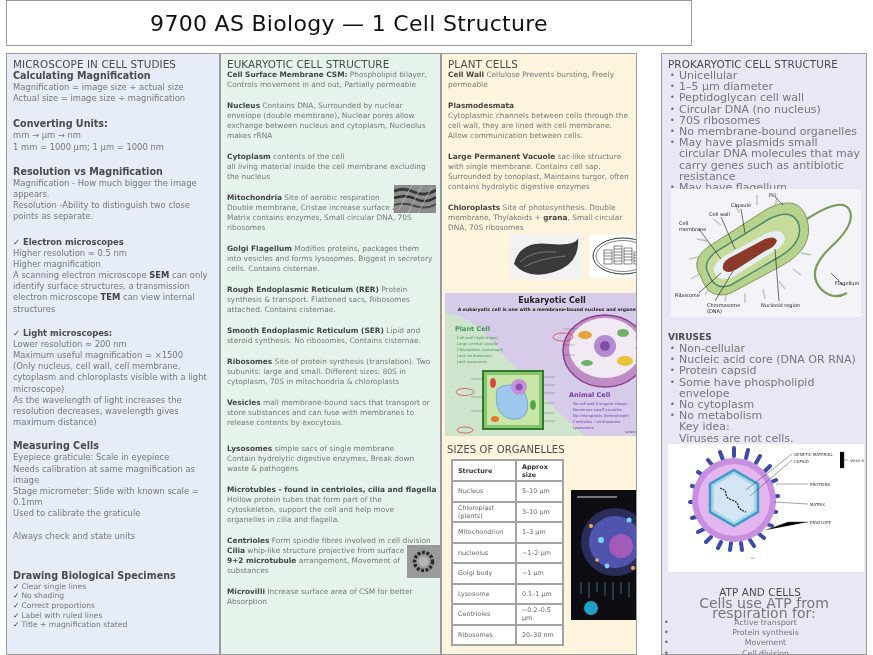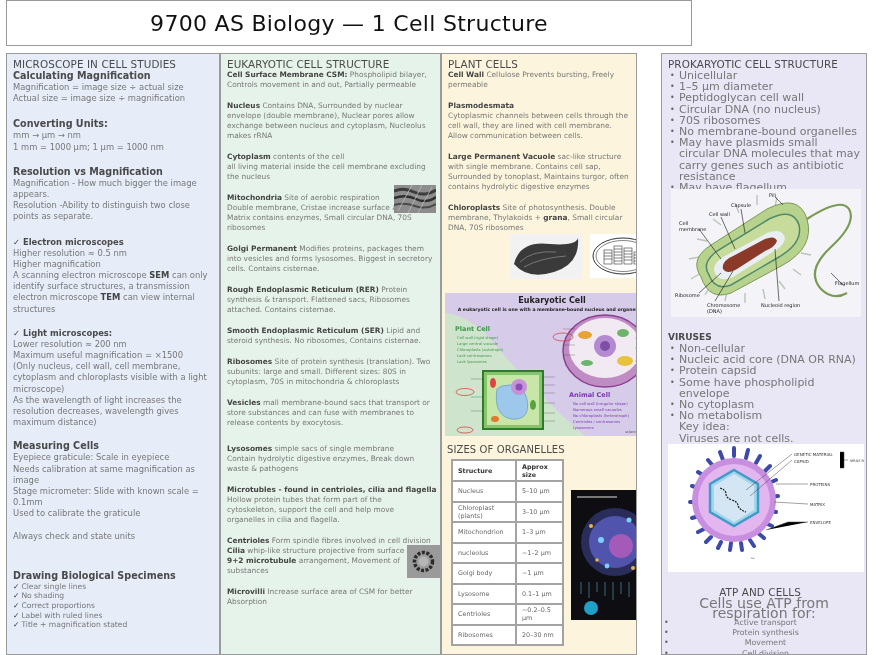--- a/index.html
+++ b/index.html
@@ -93,21 +93,21 @@
 <div class="col c2">
   <div class="h-main" style="margin-top:1px;">EUKARYOTIC CELL STRUCTURE</div>
   <div class="t7"><b>Cell Surface Membrane CSM:</b><span> Phospholipid bilayer, Controls movement in and out, Partially permeable</span></div>
   <div class="gap"></div>
   <div class="t7"><b>Nucleus</b><span> Contains DNA, Surrounded by nuclear envelope (double membrane), Nuclear pores allow exchange between nucleus and cytoplasm,  Nucleolus makes rRNA</span></div>
   <div class="gap"></div>
   <div class="t7"><b>Cytoplasm</b><span> contents of the cell</span><br><span>all living material inside the cell membrane excluding the nucleus</span></div>
   <div class="gap"></div>
   <div class="t7" style="position:relative;"><b>Mitochondria</b><span> Site of aerobic respiration</span><br><span>Double membrane, Cristae increase surface area, Matrix contains enzymes, Small circular DNA, 70S ribosomes</span></div>
   <div class="gap"></div>
-  <div class="t7"><b>Golgi Permanent</b><span> Modifies proteins, packages them into vesicles and forms lysosomes. Biggest in secretory cells. Contains cisternae.</span></div>
+  <div class="t7"><b>Golgi Flagellum</b><span> Modifies proteins, packages them into vesicles and forms lysosomes. Biggest in secretory cells. Contains cisternae.</span></div>
   <div class="gap"></div>
   <div class="t7"><b>Rough Endoplasmic Reticulum (RER)</b><span> Protein synthesis &amp; transport. Flattened sacs,  Ribosomes attached. Contains cisternae.</span></div>
   <div class="gap"></div>
   <div class="t7"><b>Smooth Endoplasmic Reticulum (SER)</b><span> Lipid and steroid synthesis. No ribosomes, Contains cisternae.</span></div>
   <div class="gap"></div>
   <div class="t7"><b>Ribosomes</b><span> Site of protein synthesis (translation). Two subunits: large and small. Different sizes: 80S in cytoplasm,  70S in mitochondria &amp; chloroplasts</span></div>
   <div class="gap"></div>
   <div class="t7"><b>Vesicles</b><span> mall membrane-bound sacs that transport or store substances and can fuse with membranes to release contents by exocytosis.</span></div>
   <div style="height:16px;"></div>
   <div class="t7"><b>Lysosomes</b><span> simple sacs of single membrane</span><br><span>Contain hydrolytic digestive enzymes, Break down waste &amp; pathogens</span></div>

